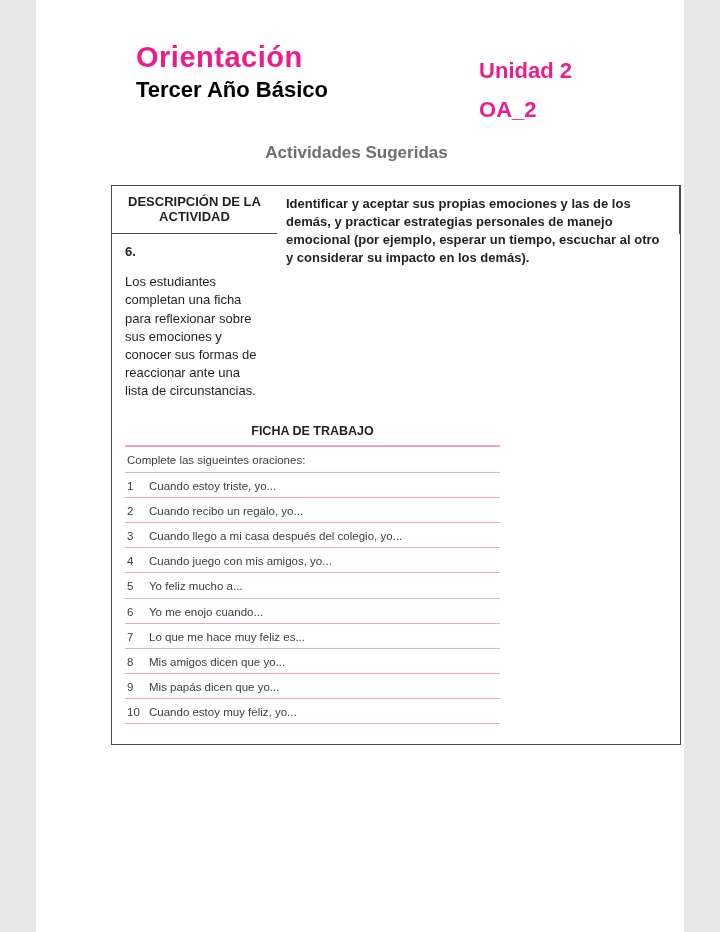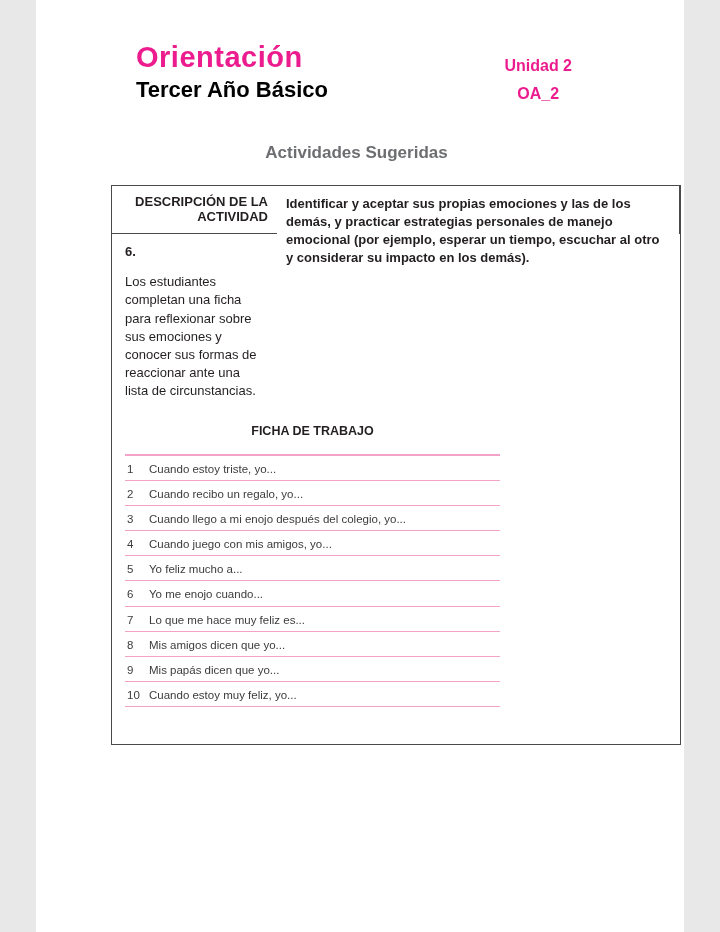--- a/index.html
+++ b/index.html
@@ -31,24 +31,23 @@
   }
   .brand-sub{
     font-size:22px;
     font-weight:bold;
     color:#000;
     margin-top:3px;
   }
   .header-right{
     position:absolute;
     right:112px;top:52px;
-    text-align:center;
     color:var(--magenta);
     font-weight:bold;
-    font-size:16px;
+    font-size:22px;
     line-height:1.75;
   }
   
   .section-title{
     position:absolute;
     left:0;right:7px;top:143px;
     text-align:center;
     color:var(--heading-gray);
     font-weight:bold;
     font-size:17px;
@@ -67,21 +66,21 @@
   .cell{padding:7px 9px;}
   .th-left{
     border-right:1px solid var(--border-dark);
     border-bottom:1px solid var(--border-dark);
     font-weight:bold;
     line-height:1.35;
   }
   .th-right{
     border-bottom:1px solid var(--border-dark);
     font-weight:bold;
-    text-align:right;
+    text-align:center;
     padding-top:8px;
   }
   .td-left{
     border-right:1px solid var(--border-dark);
     font-weight:bold;
     line-height:1.38;
     padding-top:9px;
   }
   .td-right{
     padding:9px 13px;
@@ -92,21 +91,21 @@
   
   .ficha{
     width:375px;
     margin:22px auto 0;
   }
   .ficha-title{
     text-align:center;
     font-weight:bold;
     font-size:12.5px;
     color:var(--text-dark);
-    padding-bottom:14px;
+    padding-bottom:5px;
     border-bottom:2px solid var(--pink-line);
   }
   .ficha-instruction{
     font-size:11.5px;
     color:#3c3c3c;
     padding:5px 2px 4px;
     border-bottom:1.5px solid var(--pink-line);
   }
   .ficha-row{
     display:flex;
@@ -143,32 +142,33 @@
     <div class="cell th-right">DESCRIPCIÓN DE LA ACTIVIDAD</div>
 
     <div class="cell td-left">Identificar y aceptar sus propias emociones y las de los demás, y practicar estrategias personales de manejo emocional (por ejemplo, esperar un tiempo, escuchar al otro y considerar su impacto en los demás).</div>
 
     <div class="cell td-right">
       <div class="activity-number">6.</div>
       <div class="activity-desc">Los estudiantes completan una ficha para reflexionar sobre sus emociones y conocer sus formas de reaccionar ante una lista de circunstancias.</div>
 
       <div class="ficha">
         <div class="ficha-title">FICHA DE TRABAJO</div>
+        <div class="ficha-instruction">Complete las sigueintes oraciones:</div>
 
         <div class="ficha-row">
           <span class="num">1</span>
           <span class="txt">Cuando estoy triste, yo...</span>
         </div>
         <div class="ficha-row">
           <span class="num">2</span>
           <span class="txt">Cuando recibo un regalo, yo...</span>
         </div>
         <div class="ficha-row">
           <span class="num">3</span>
-          <span class="txt">Cuando llego a mi enojo después del colegio, yo...</span>
+          <span class="txt">Cuando llego a mi casa después del colegio, yo...</span>
         </div>
         <div class="ficha-row">
           <span class="num">4</span>
           <span class="txt">Cuando juego con mis amigos, yo...</span>
         </div>
         <div class="ficha-row">
           <span class="num">5</span>
           <span class="txt">Yo feliz mucho a...</span>
         </div>
         <div class="ficha-row">

